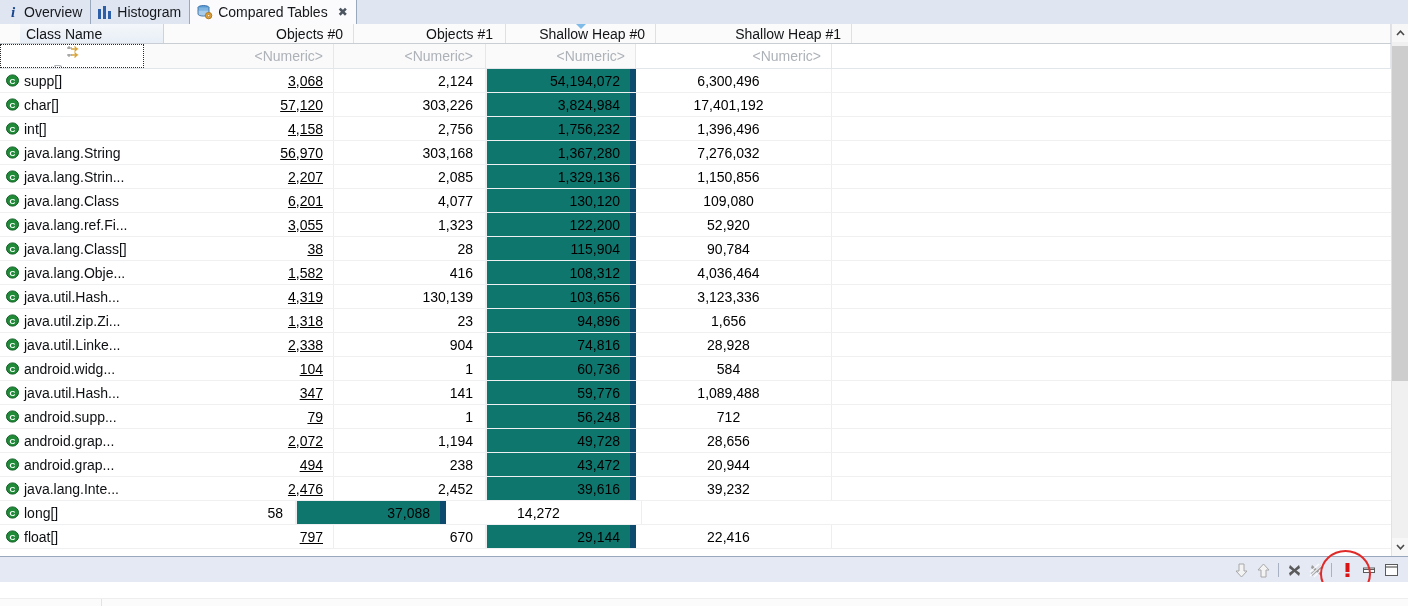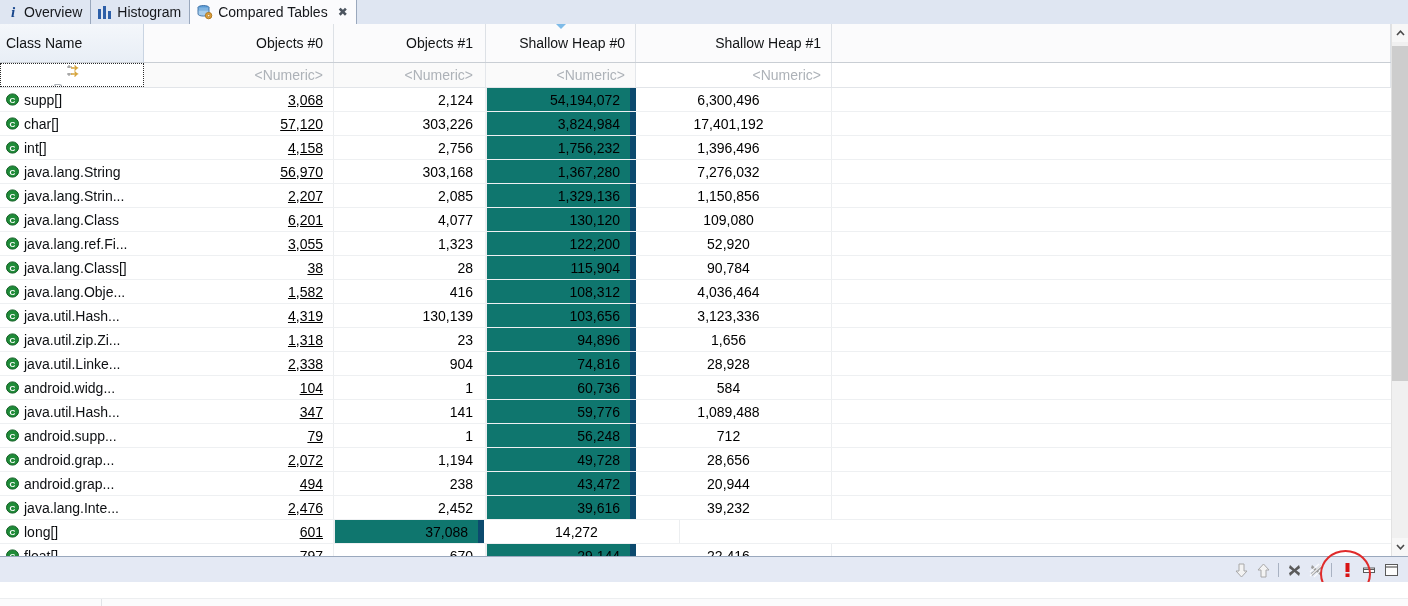--- a/index.html
+++ b/index.html
@@ -98,24 +98,25 @@
   
   .c0 { width: 144px; padding-left: 6px; }
   .c1 { width: 190px; justify-content: flex-end; padding-right: 10px; }
   .c2 { width: 152px; justify-content: flex-end; padding-right: 12px; }
   .c3 { width: 150px; justify-content: flex-end; padding-right: 10px; }
   .c4 { width: 196px; justify-content: flex-end; padding-right: 10px; }
   .c5 { flex: 1; }
 
   
   #headrow {
-    height: 39px;
+    height: 20px;
     border-bottom: 1px solid #c9ced4;
     background: #fbfbfc;
     position: relative;
+    padding-left: 20px;
   }
   #headrow .cell {
     font-size: 14px;
     color: #121416;
     border-right: 1px solid #dde1e6;
     position: relative;
   }
   #headrow .cell.hdr-active {
     background: linear-gradient(to bottom, #f4f7fb 0%, #e8eef6 100%);
     border-right: 1px solid #c9d4e2;
@@ -739,22 +740,22 @@
         <div class="cell c5"></div>
       </div>
       <div class="row drow">
         <div class="cell c0">
           <span class="class-icon"><svg width="13" height="13" viewBox="0 0 13 13">
               <ellipse cx="6.5" cy="6.5" rx="6" ry="5.6" fill="#1f8b38" stroke="#0f5d22" stroke-width="1"></ellipse>
               <text x="6.5" y="9.6" font-family="Liberation Sans, sans-serif" font-size="8" font-weight="bold" fill="#ffffff" text-anchor="middle">C</text>
             </svg></span>
           <span>long[]</span>
         </div>
-        <div class="cell c1">
-          <span>601</span>
+        <div class="cell c2">
+          <span>58</span>
         </div>
         <div class="cell c3">
           <span>37,088</span>
         </div>
         <div class="cell c4">
           <span>14,272</span>
         </div>
         <div class="cell c5"></div>
       </div>
       <div class="row drow">

